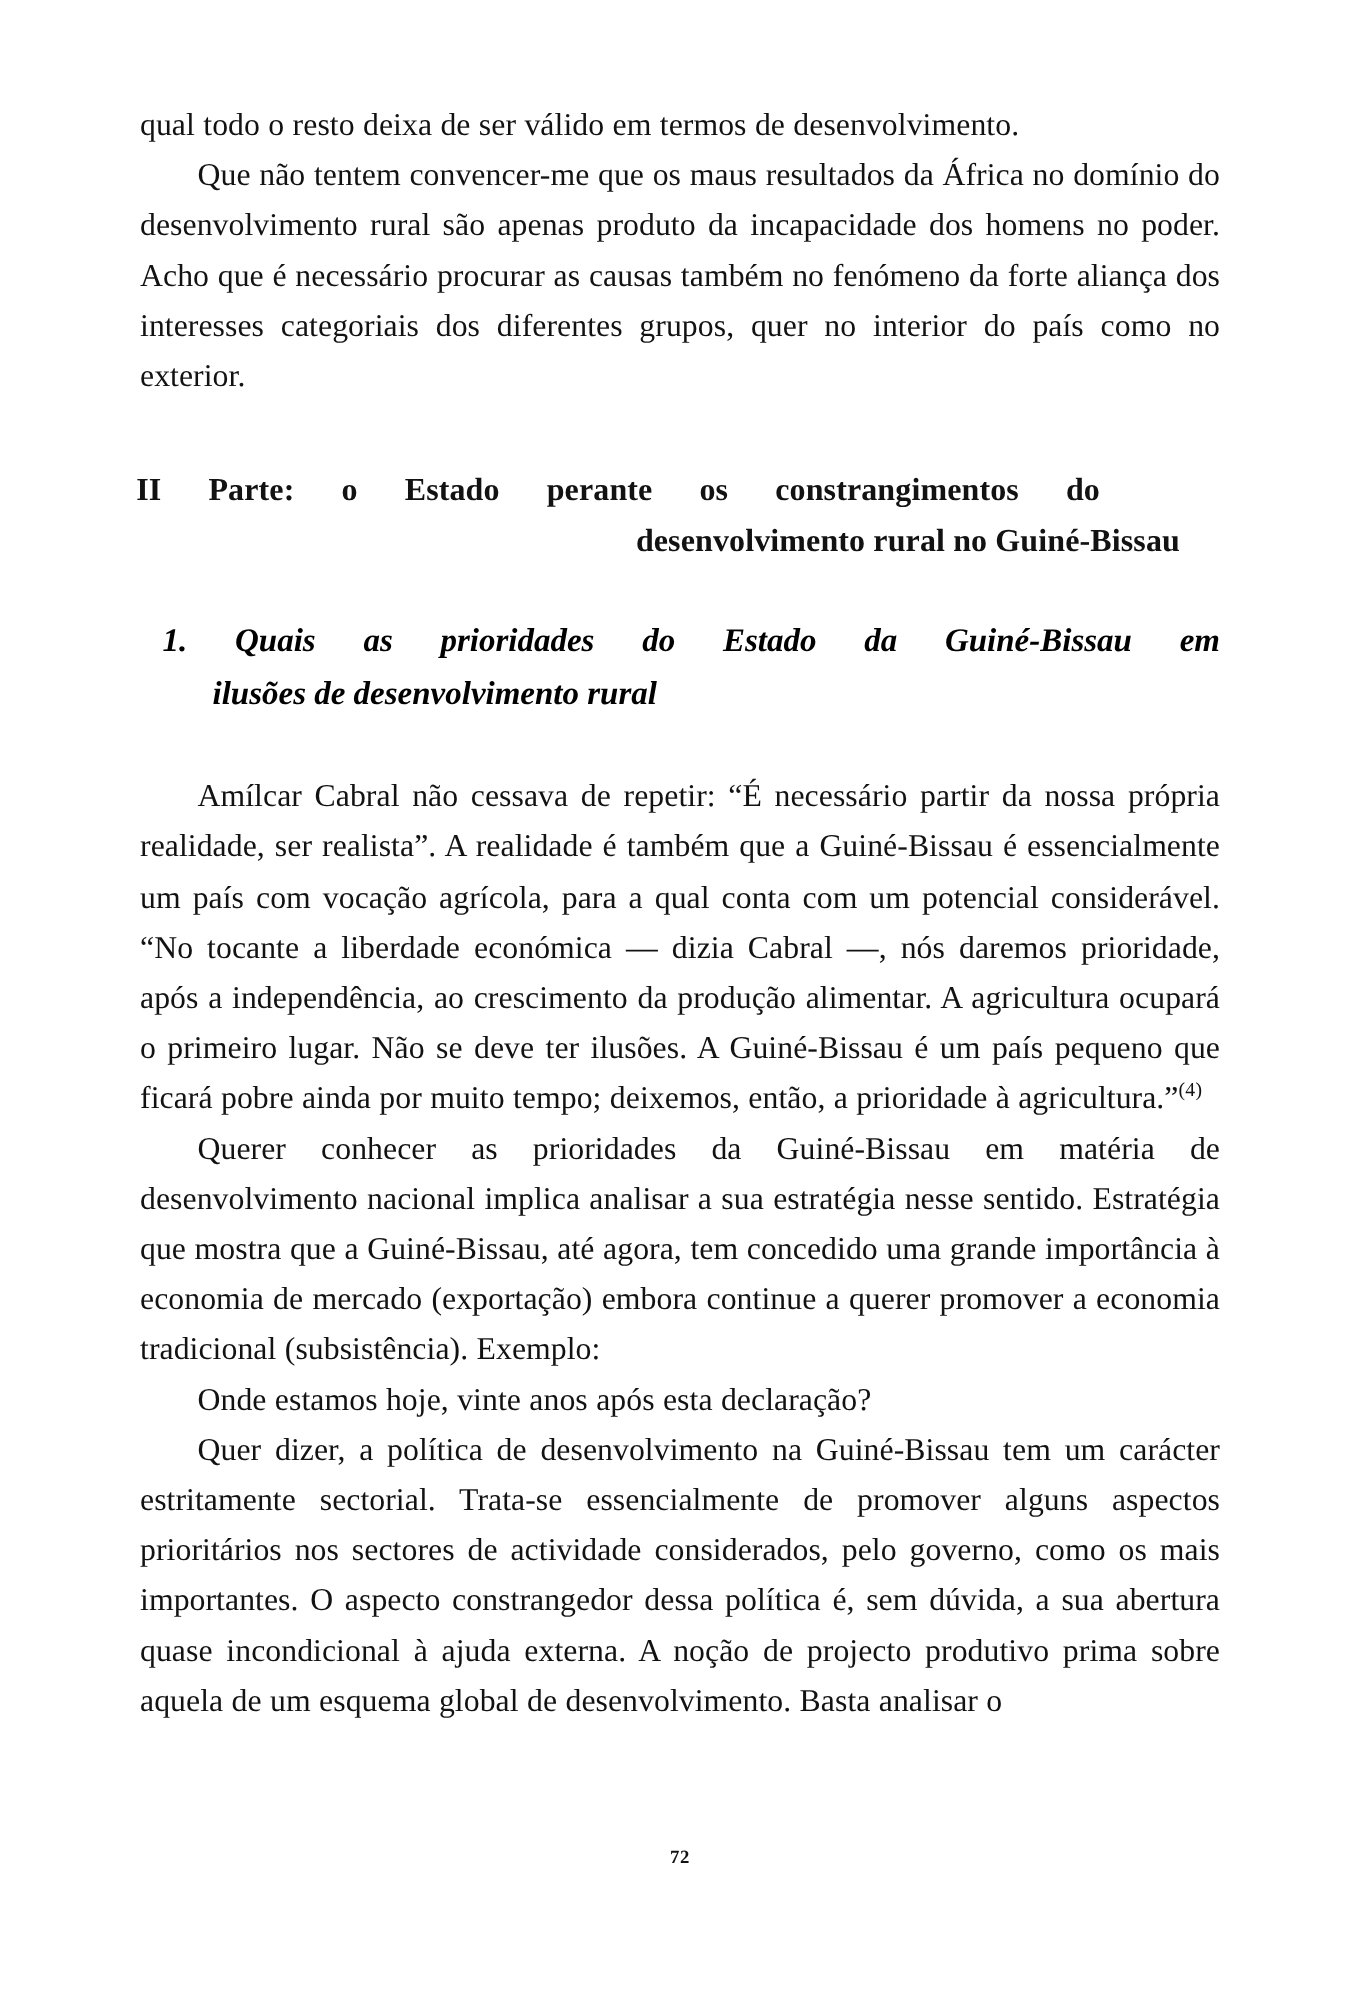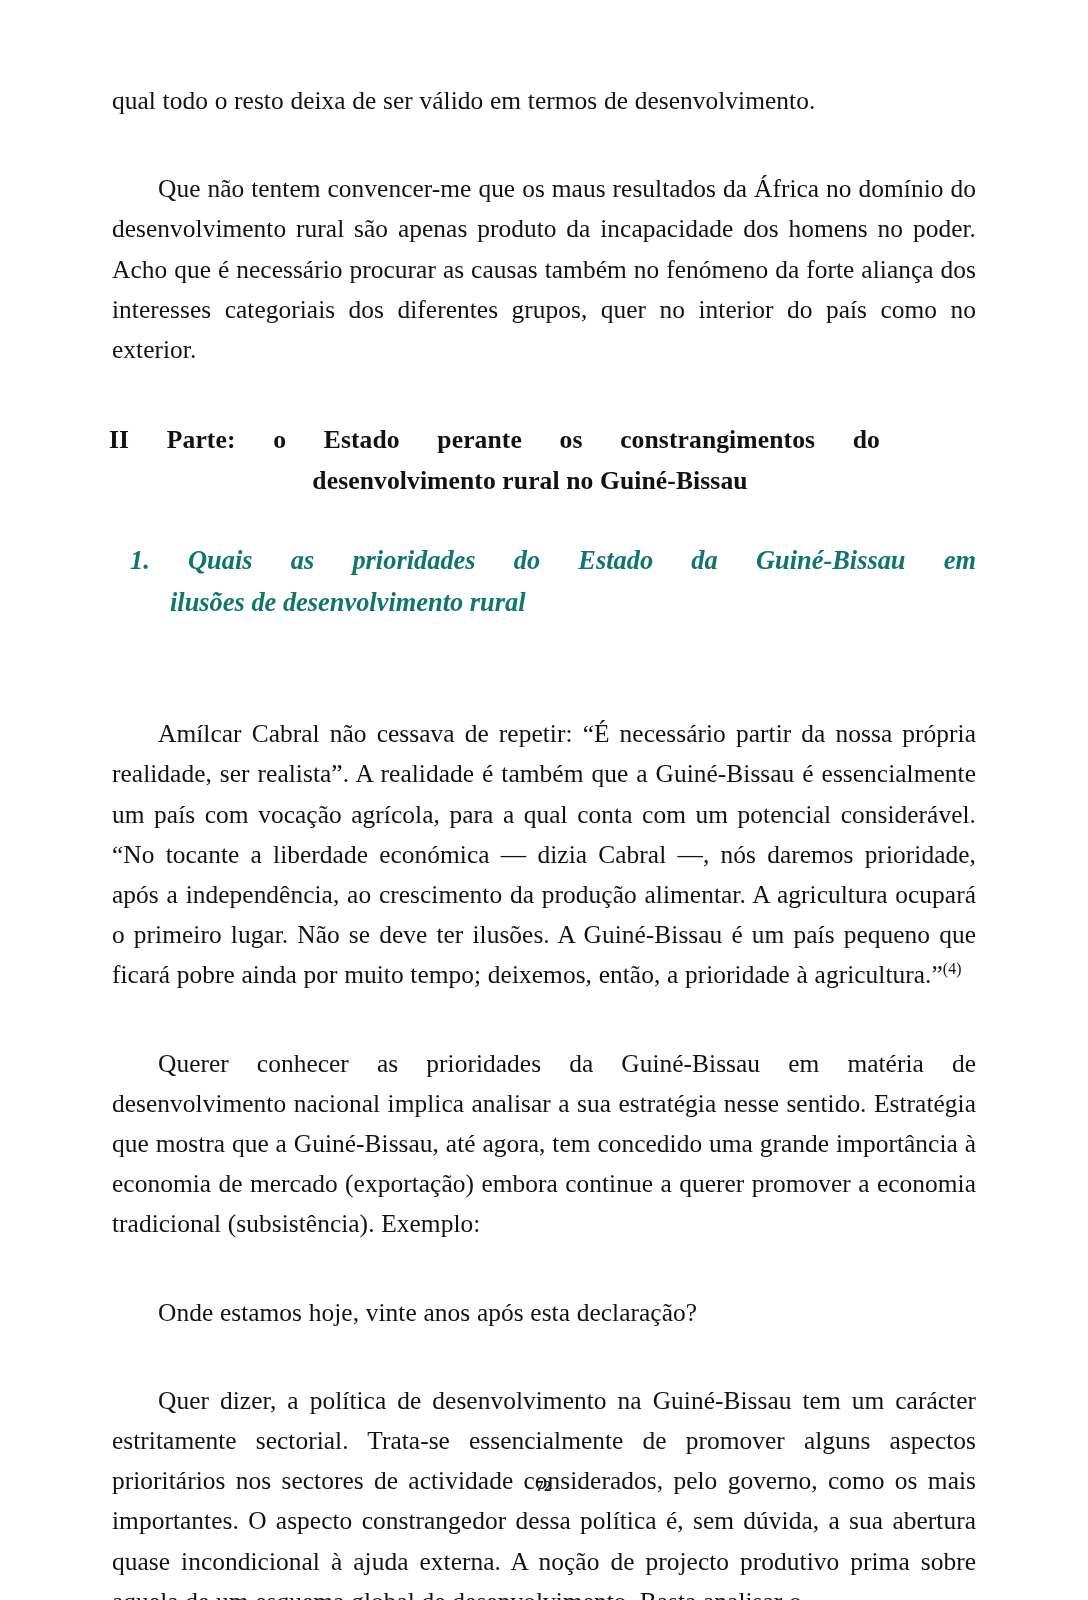--- a/index.html
+++ b/index.html
@@ -38,21 +38,20 @@
     font-size: 25.4px;
     line-height: 40.2px;
     text-align: justify;
     text-justify: inter-word;
     letter-spacing: 0.05px;
     word-spacing: 0.3px;
   }
 
   p.indent {
     text-indent: 46px;
-    margin-top: 48px;
   }
 
   
   p.cont {
     text-indent: 0;
   }
 
   
   .part-heading {
     margin: 4px;
@@ -65,31 +64,31 @@
   .part-heading .line1 {
     display: block;
     text-align: justify;
     text-align-last: justify;
     padding-left: 0px;
     padding-right: 92px;
     margin-left: -7px;
   }
   .part-heading .line2 {
     display: block;
-    text-align: center;
+    text-align: right;
     padding-right: 28px;
   }
 
   
   .sub-heading {
     margin: 0;
     font-style: italic;
     font-size: 26.4px;
     line-height: 42px;
-    color: #0f766e;
+    color: #000000;
   }
   .sub-heading .sline {
     display: block;
     text-align: justify;
     text-align-last: justify;
   }
   .sub-heading .sline1 {
     padding-left: 18px;
   }
   .sub-heading .sline2 {

